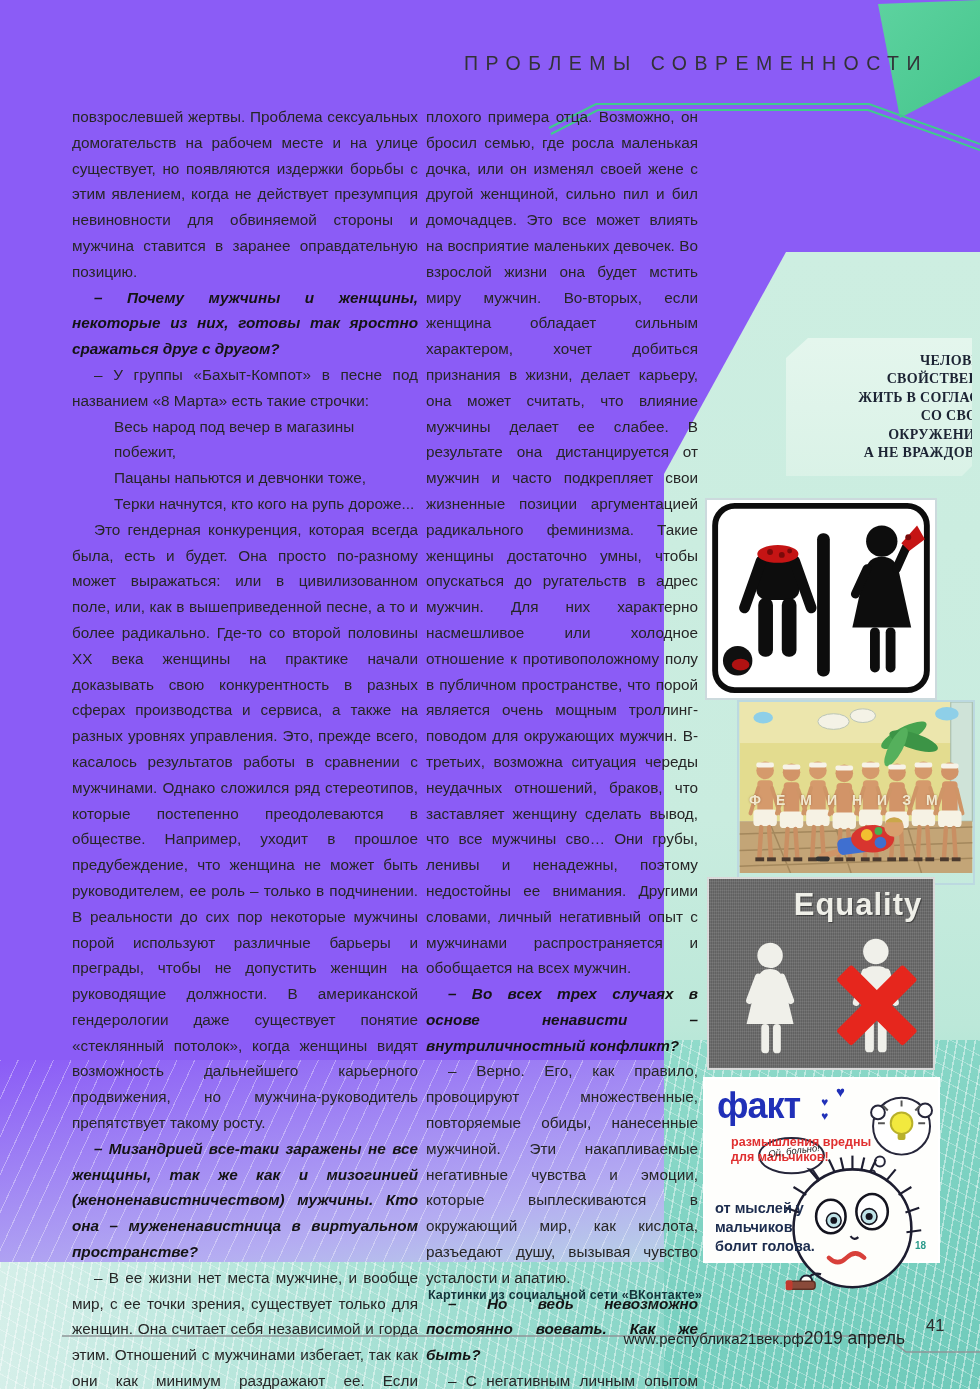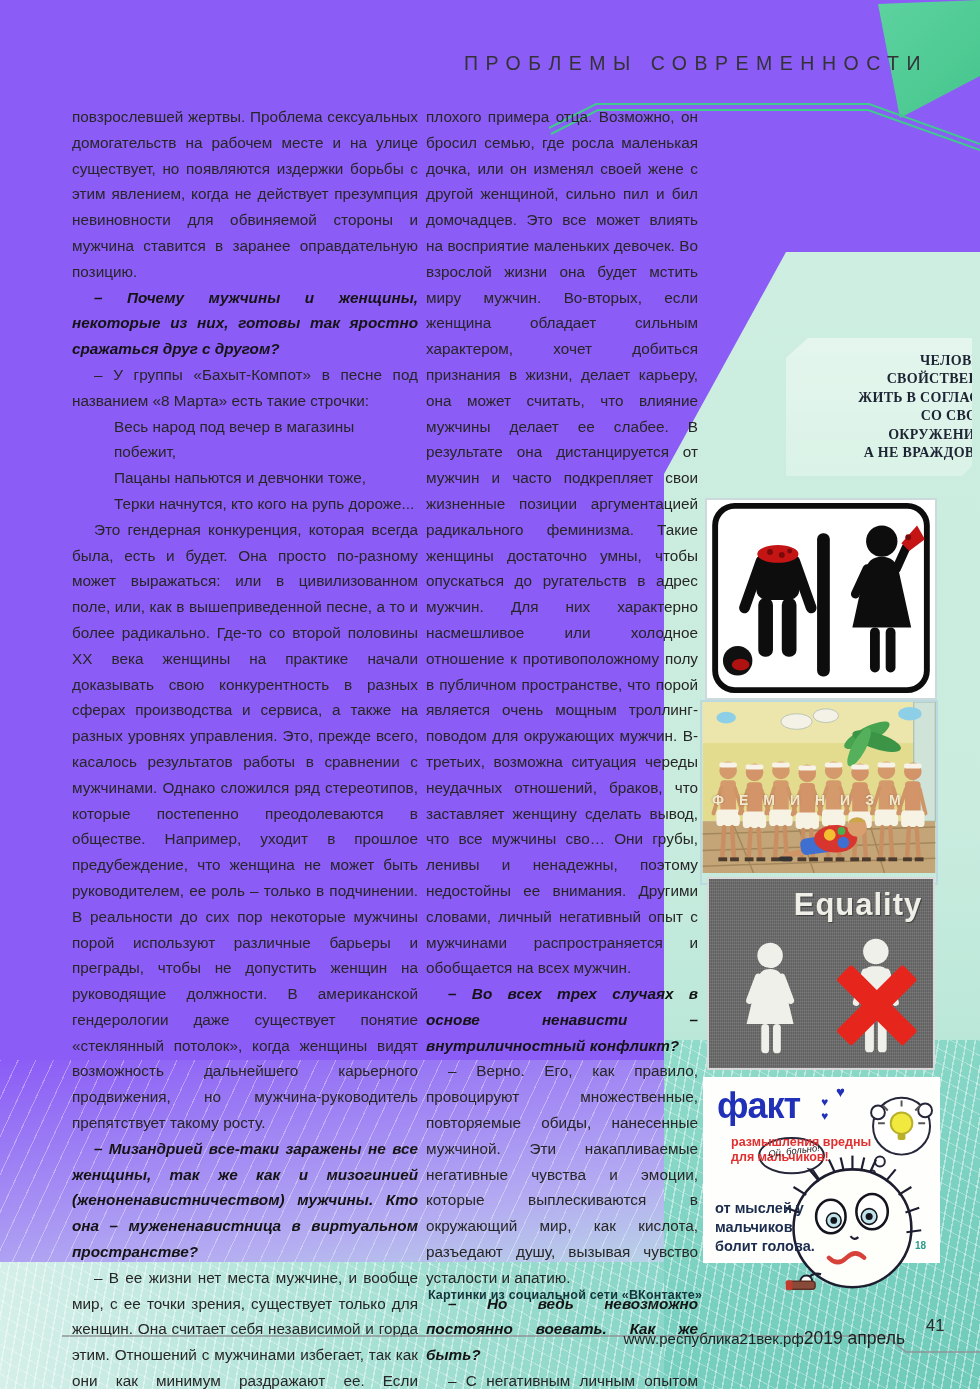--- a/index.html
+++ b/index.html
@@ -46,21 +46,21 @@
   .quote-box{position:absolute;left:786px;top:338px;width:186px;height:138px;
     background:linear-gradient(180deg,#e4f6ed,#daf2e7);
     clip-path:polygon(22px 0,186px 0,186px 128px,164px 150px,0 150px,0 20px);
     display:flex;flex-direction:column;justify-content:center;padding-left:40px;}
   .quote-box .ql{font-family:"Liberation Serif",serif;font-weight:bold;font-size:14px;line-height:18.5px;
     color:#1d2434;text-align:right;padding-right:10px;letter-spacing:.3px;}
 
   
   .fig{position:absolute;box-sizing:border-box;}
   .fig1{left:705px;top:498px;width:232px;height:202px;background:#fff;border:2px solid #ccdadd;}
-  .fig2{left:700px;top:700px;width:238px;height:185px;border:2px solid #bcd9e0;overflow:hidden;}
+  .fig2{left:737px;top:700px;width:238px;height:185px;border:2px solid #bcd9e0;overflow:hidden;}
   .fig2 .letters{position:absolute;left:10px;top:90px;width:230px;font-size:14px;font-weight:bold;
     letter-spacing:15px;color:#f3e9cf;text-shadow:0 0 2px rgba(110,70,40,.55);}
   .fig3{left:707px;top:877px;width:228px;height:193px;border:2px solid rgba(255,255,255,.75);
     background:#6e6e6e;
     background-image:repeating-linear-gradient(0deg,rgba(255,255,255,.08) 0 1px,transparent 1px 3px),
                      repeating-linear-gradient(90deg,rgba(0,0,0,.12) 0 1px,transparent 1px 2px);}
   .fig3 .eq-title{position:absolute;left:0;top:8px;width:100%;text-align:center;font-size:31px;
     font-weight:bold;color:#efefe8;letter-spacing:1px;text-shadow:1px 1px 1px rgba(0,0,0,.4);padding-left:37px;}
   .fig4{left:703px;top:1077px;width:237px;height:186px;background:#fefefc;border:2px solid rgba(255,255,255,.85);}
   .fig4 .t-fact{position:absolute;left:12px;top:6px;font-size:36px;font-weight:bold;color:#2030b8;letter-spacing:-1px;}

